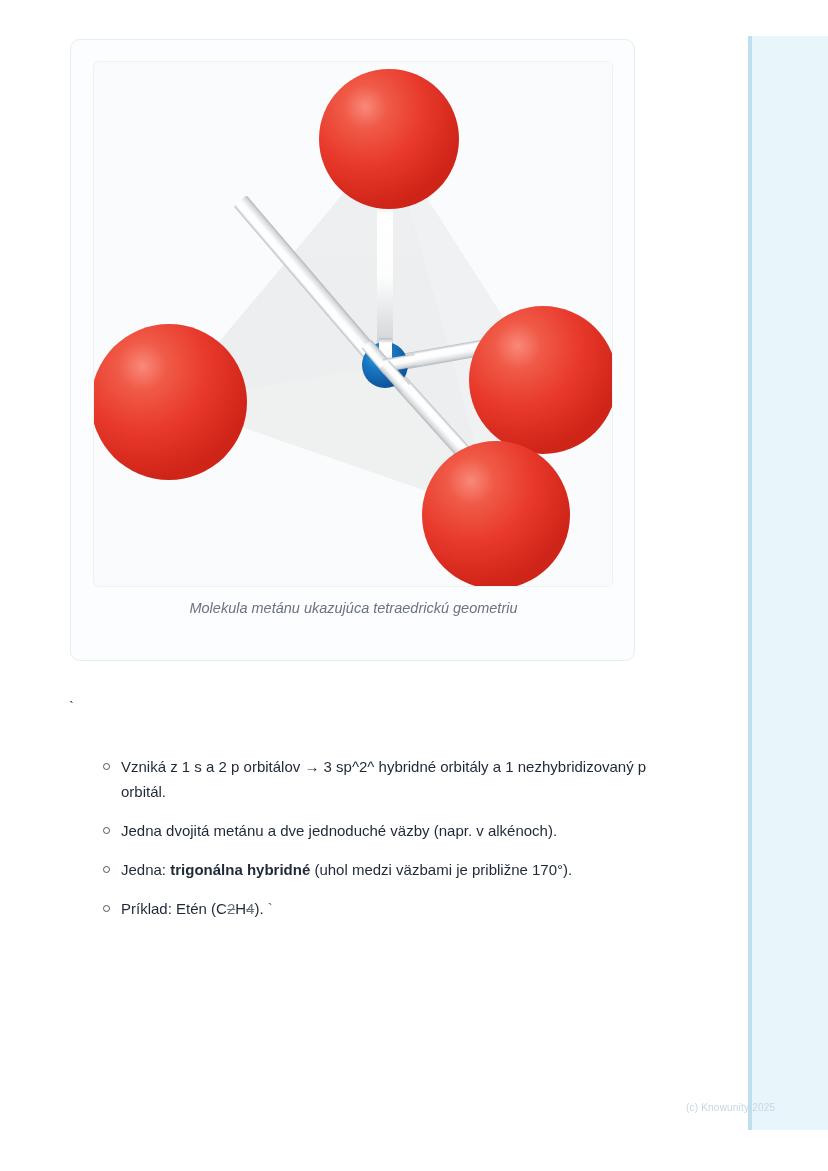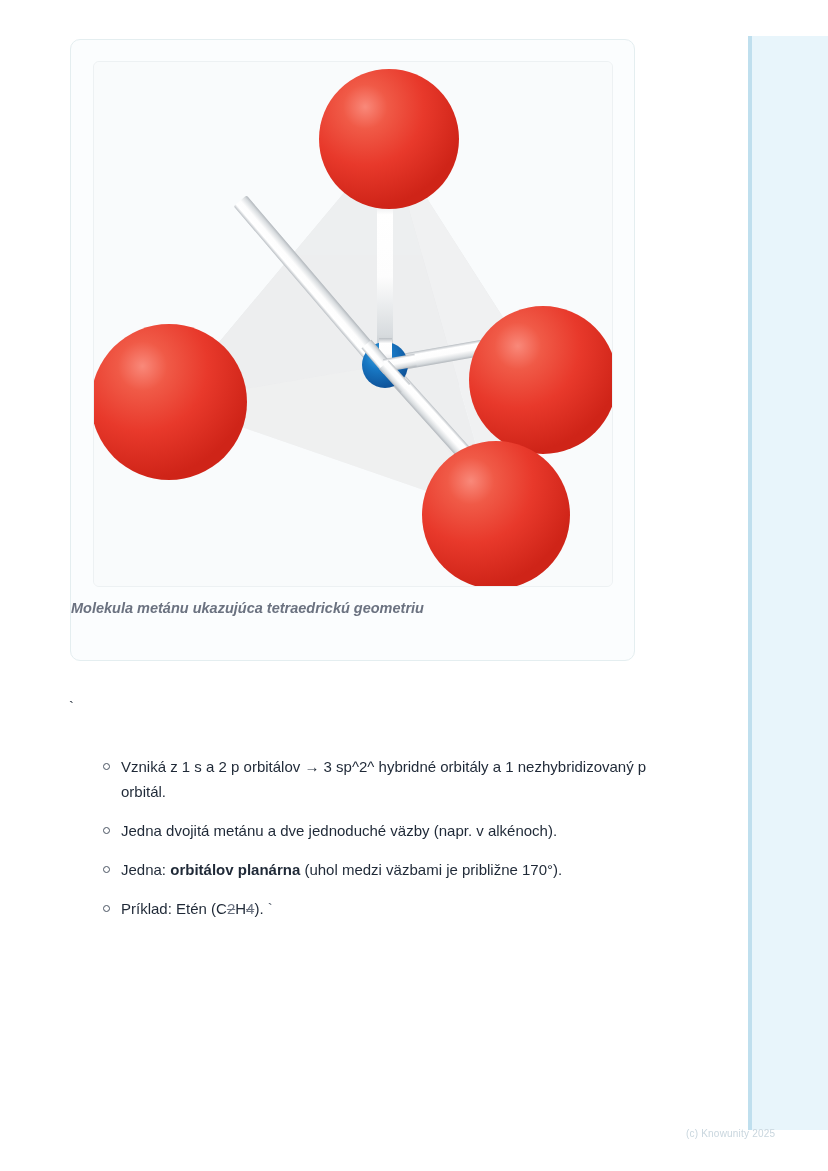--- a/index.html
+++ b/index.html
@@ -54,26 +54,25 @@
     overflow: hidden;
   }
 
   #figure-panel svg { display: block; }
 
   #figure-caption {
     position: absolute;
     left: 0;
     top: 560px;
     width: 565px;
-    text-align: left;
+    text-align: center;
     font-size: 14.5px;
     font-style: italic;
     color: #6b7280;
     font-family: "Liberation Sans", sans-serif;
-    font-weight: bold;
   }
 
   
   #stray-tick {
     position: absolute;
     left: 69px;
     top: 698px;
     font-size: 15px;
     color: #1f2937;
     font-family: "Liberation Sans", sans-serif;
@@ -130,21 +129,21 @@
   }
 
   .b { font-weight: bold; }
   .sub-digit { color: #6b7280; text-decoration: line-through; }
   .tick-trail { color: #4b5563; }
 
   
   #footer-watermark {
     position: absolute;
     left: 686px;
-    top: 1128px;
+    top: 1102px;
     font-size: 10px;
     color: #c9d6de;
     letter-spacing: 0.2px;
     font-family: "Liberation Sans", sans-serif;
     white-space: nowrap;
   }
 </style>
 </head>
 <body>
 
@@ -246,21 +245,21 @@
 
       <div class="lvl2">
         <span>Vzniká z 1 s a 2 p orbitálov → 3 sp^2^ hybridné orbitály a 1 nezhybridizovaný p orbitál.</span>
       </div>
 
       <div class="lvl2">
         <span>Jedna dvojitá metánu a dve jednoduché väzby (napr. v alkénoch).</span>
       </div>
 
       <div class="lvl2">
-        <span>Jedna: </span><span class="b">orbitálov planárna</span><span> (uhol medzi väzbami je približne 170°).</span>
+        <span>Jedna: </span><span class="b">trigonálna hybridné</span><span> (uhol medzi väzbami je približne 170°).</span>
       </div>
 
       <div class="lvl2">
         <span>Príklad: Etén (C</span><span class="sub-digit">2</span><span>H</span><span class="sub-digit">4</span><span>). </span><span class="tick-trail">`</span>
       </div>
 
     </div>
   </div>
 
   <div id="footer-watermark">(c) Knowunity 2025</div>

